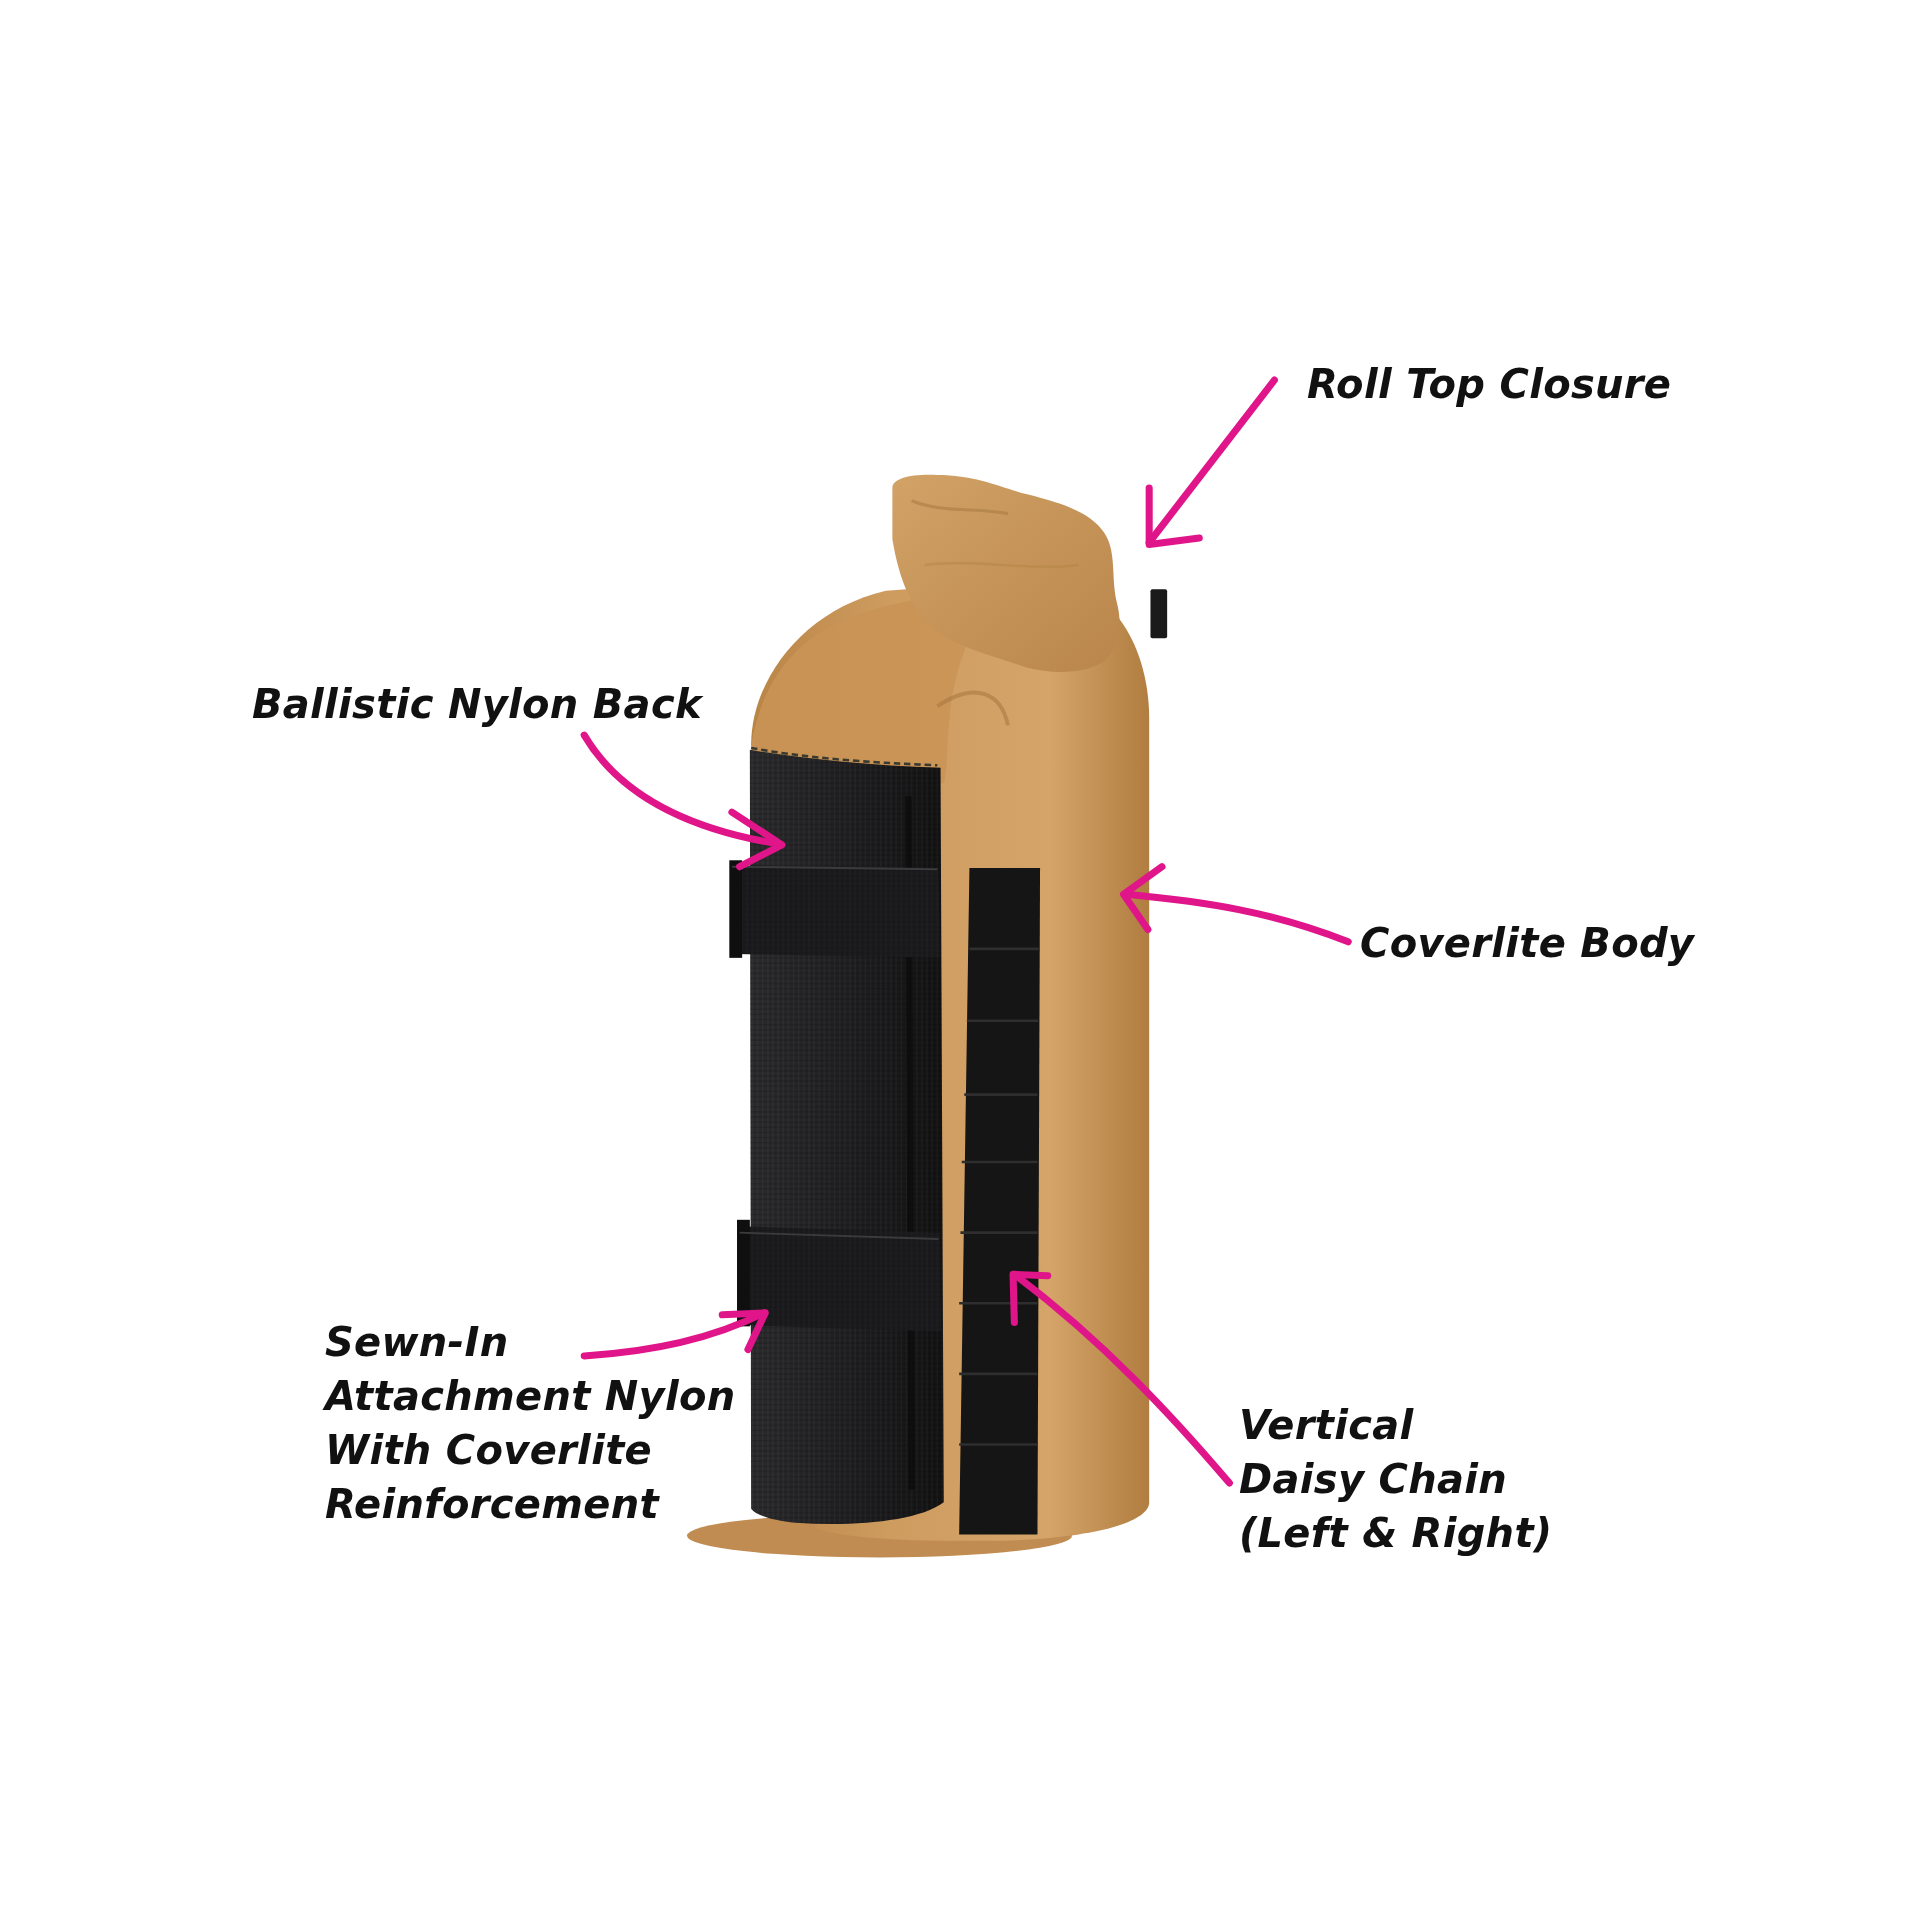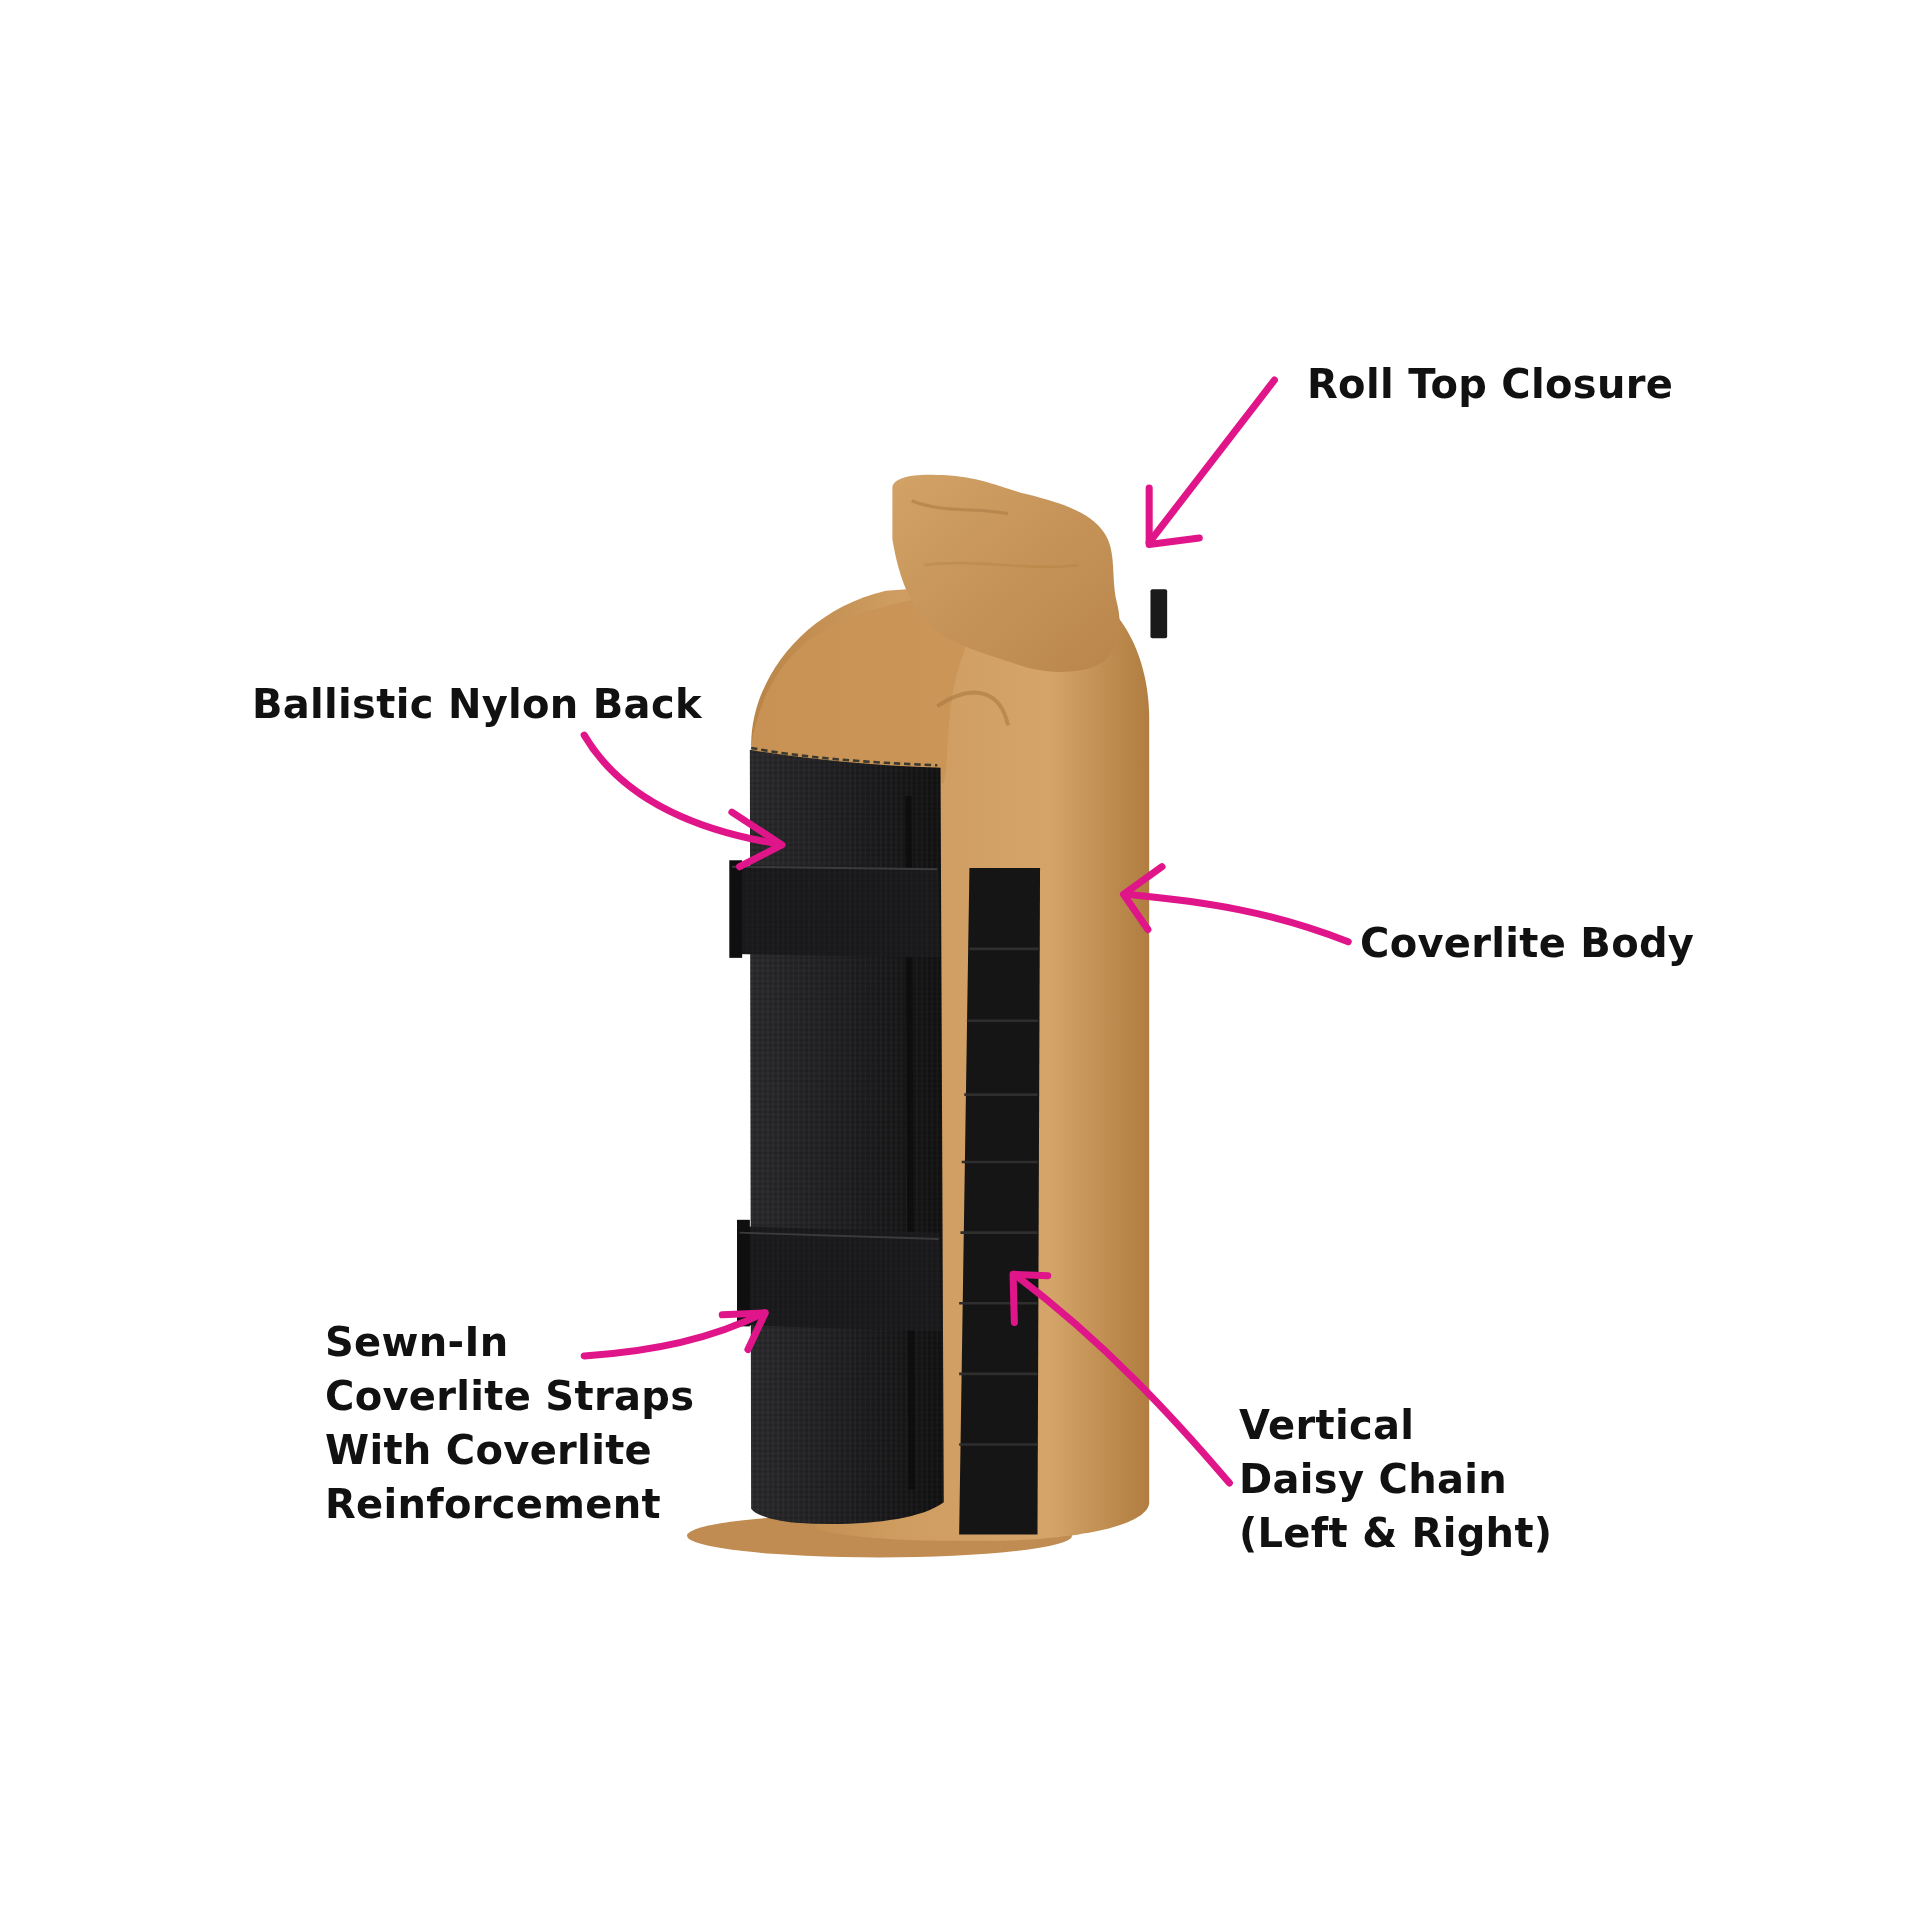--- a/index.html
+++ b/index.html
@@ -1,20 +1,20 @@
 <!DOCTYPE html>
 <html style="font-size:10.3px"><head>
 <meta charset="utf-8">
 <style>
   html, body { margin:0; padding:0; background:#ffffff; }
   body { width:1926px; height:1926px; position:relative; overflow:hidden; font-family:"Liberation Sans", sans-serif; }
   .stage { position:absolute; left:0; top:0; width:1926px; height:1926px; }
   .label { position:absolute; color:#111111; font-family:"DejaVu Sans", sans-serif; font-size:40px; font-weight:600; line-height:54px; letter-spacing:0.3px; white-space:nowrap; }
   .label.center { text-align:left; }
-  .label span { display:block; }
+  .label span { display:block;font-style:italic; }
   svg.art { position:absolute; left:0; top:0; }
 </style>
 </head>
 <body>
 
 <div class="stage">
 
   <svg class="art" width="1926" height="1926" viewBox="0 0 3000 3000">
     <defs>
       <linearGradient id="tanBody" x1="0" y1="0" x2="1" y2="0">
@@ -134,21 +134,21 @@
   <div class="label" style="left:252px; top:677px;">
     <span>Ballistic Nylon Back</span>
   </div>
 
   <div class="label" style="left:1360px; top:916px;">
     <span>Coverlite Body</span>
   </div>
 
   <div class="label" style="left:325px; top:1315px;">
     <span>Sewn-In</span>
-    <span>Coverlite Straps</span>
+    <span>Attachment Nylon</span>
     <span>With Coverlite</span>
     <span>Reinforcement</span>
   </div>
 
   <div class="label center" style="left:1239px; top:1398px; width:308px;">
     <span>Vertical</span>
     <span>Daisy Chain</span>
     <span>(Left &amp; Right)</span>
   </div>
 

